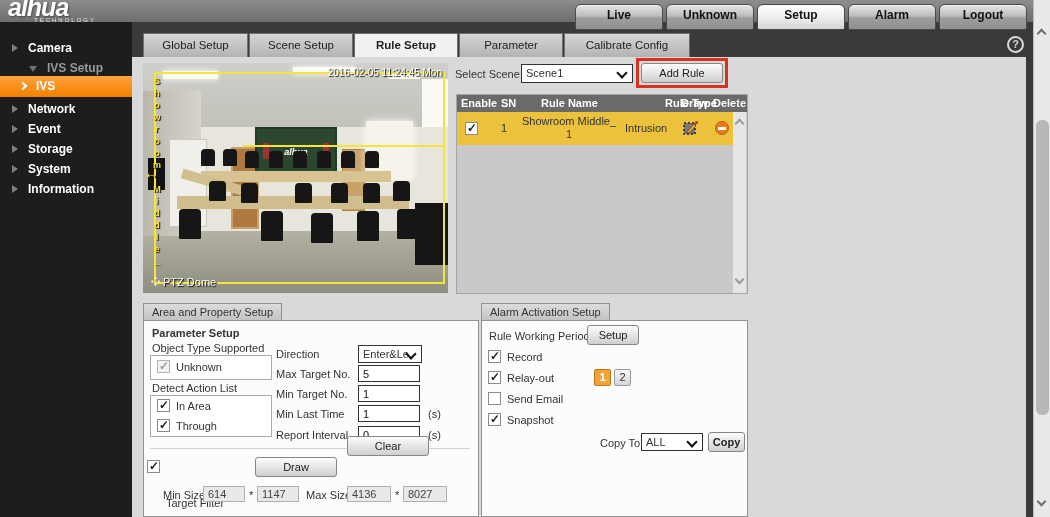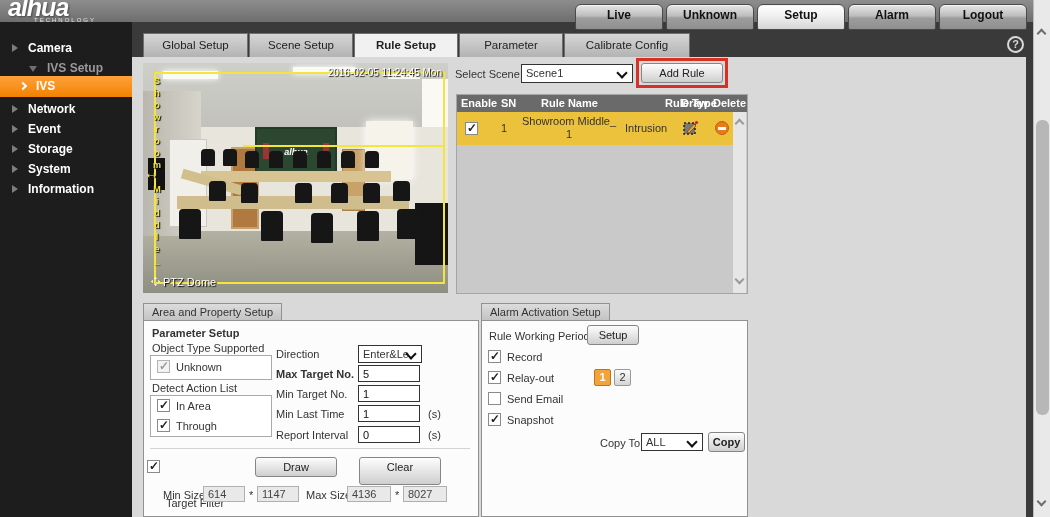--- a/index.html
+++ b/index.html
@@ -291,37 +291,37 @@
   <div class="groupbox" style="left:150px;top:395px;width:122px;height:42px;"></div>
   <span class="cb checked" style="left:157px;top:399px;"></span>
   <span class="lab" style="left:176px;top:400px;">In Area</span>
   <span class="cb checked" style="left:157px;top:419px;"></span>
   <span class="lab" style="left:176px;top:420px;">Through</span>
 
   <span class="lab" style="left:276px;top:348px;">Direction</span>
   <div class="selbox" style="left:358px;top:345px;width:64px;height:18px;">
     <span>Enter&amp;Le</span>
   </div>
-  <span class="lab" style="left:276px;top:368px;font-weight:bold;">Max Target No.</span>
+  <span class="lab" style="left:276px;top:368px;">Max Target No.</span>
   <input class="fld" style="left: 358px; top: 365px; width: 62px;" value="5">
   <span class="lab" style="left:276px;top:388px;">Min Target No.</span>
   <input class="fld" style="left: 358px; top: 385px; width: 62px;" value="1">
   <span class="lab" style="left:276px;top:408px;">Min Last Time</span>
   <input class="fld" style="left: 358px; top: 405px; width: 62px;" value="1">
   <span class="lab" style="left:428px;top:408px;">(s)</span>
   <span class="lab" style="left:276px;top:429px;">Report Interval</span>
   <input class="fld" style="left: 358px; top: 426px; width: 62px;" value="0">
   <span class="lab" style="left:428px;top:429px;">(s)</span>
 
   <div class="hsep"></div>
 
   <span class="cb checked" style="left:147px;top:460px;"></span>
   <span class="lab" style="left:166px;top:461px;margin-top:36px;">Target Filter</span>
   <div class="btn" style="left:255px;top:457px;width:82px;height:20px;line-height:18px;">Draw</div>
-  <div class="btn" style="left:347px;top:457px;width:82px;height:28px;line-height:18px;margin-left:12px;">Clear</div>
+  <div class="btn" style="left:347px;top:436px;width:82px;height:20px;line-height:18px;">Clear</div>
 
   <span class="lab" style="left:163px;top:489px;">Min Size</span>
   <input class="szfld" style="left: 203px; top: 486px; width: 42px;" value="614">
   <span class="lab" style="left:249px;top:489px;">*</span>
   <input class="szfld" style="left: 257px; top: 486px; width: 42px;" value="1147">
   <span class="lab" style="left:306px;top:489px;">Max Size</span>
   <input class="szfld" style="left: 347px; top: 486px; width: 44px;" value="4136">
   <span class="lab" style="left:395px;top:489px;">*</span>
   <input class="szfld" style="left: 403px; top: 486px; width: 44px;" value="8027">
 

